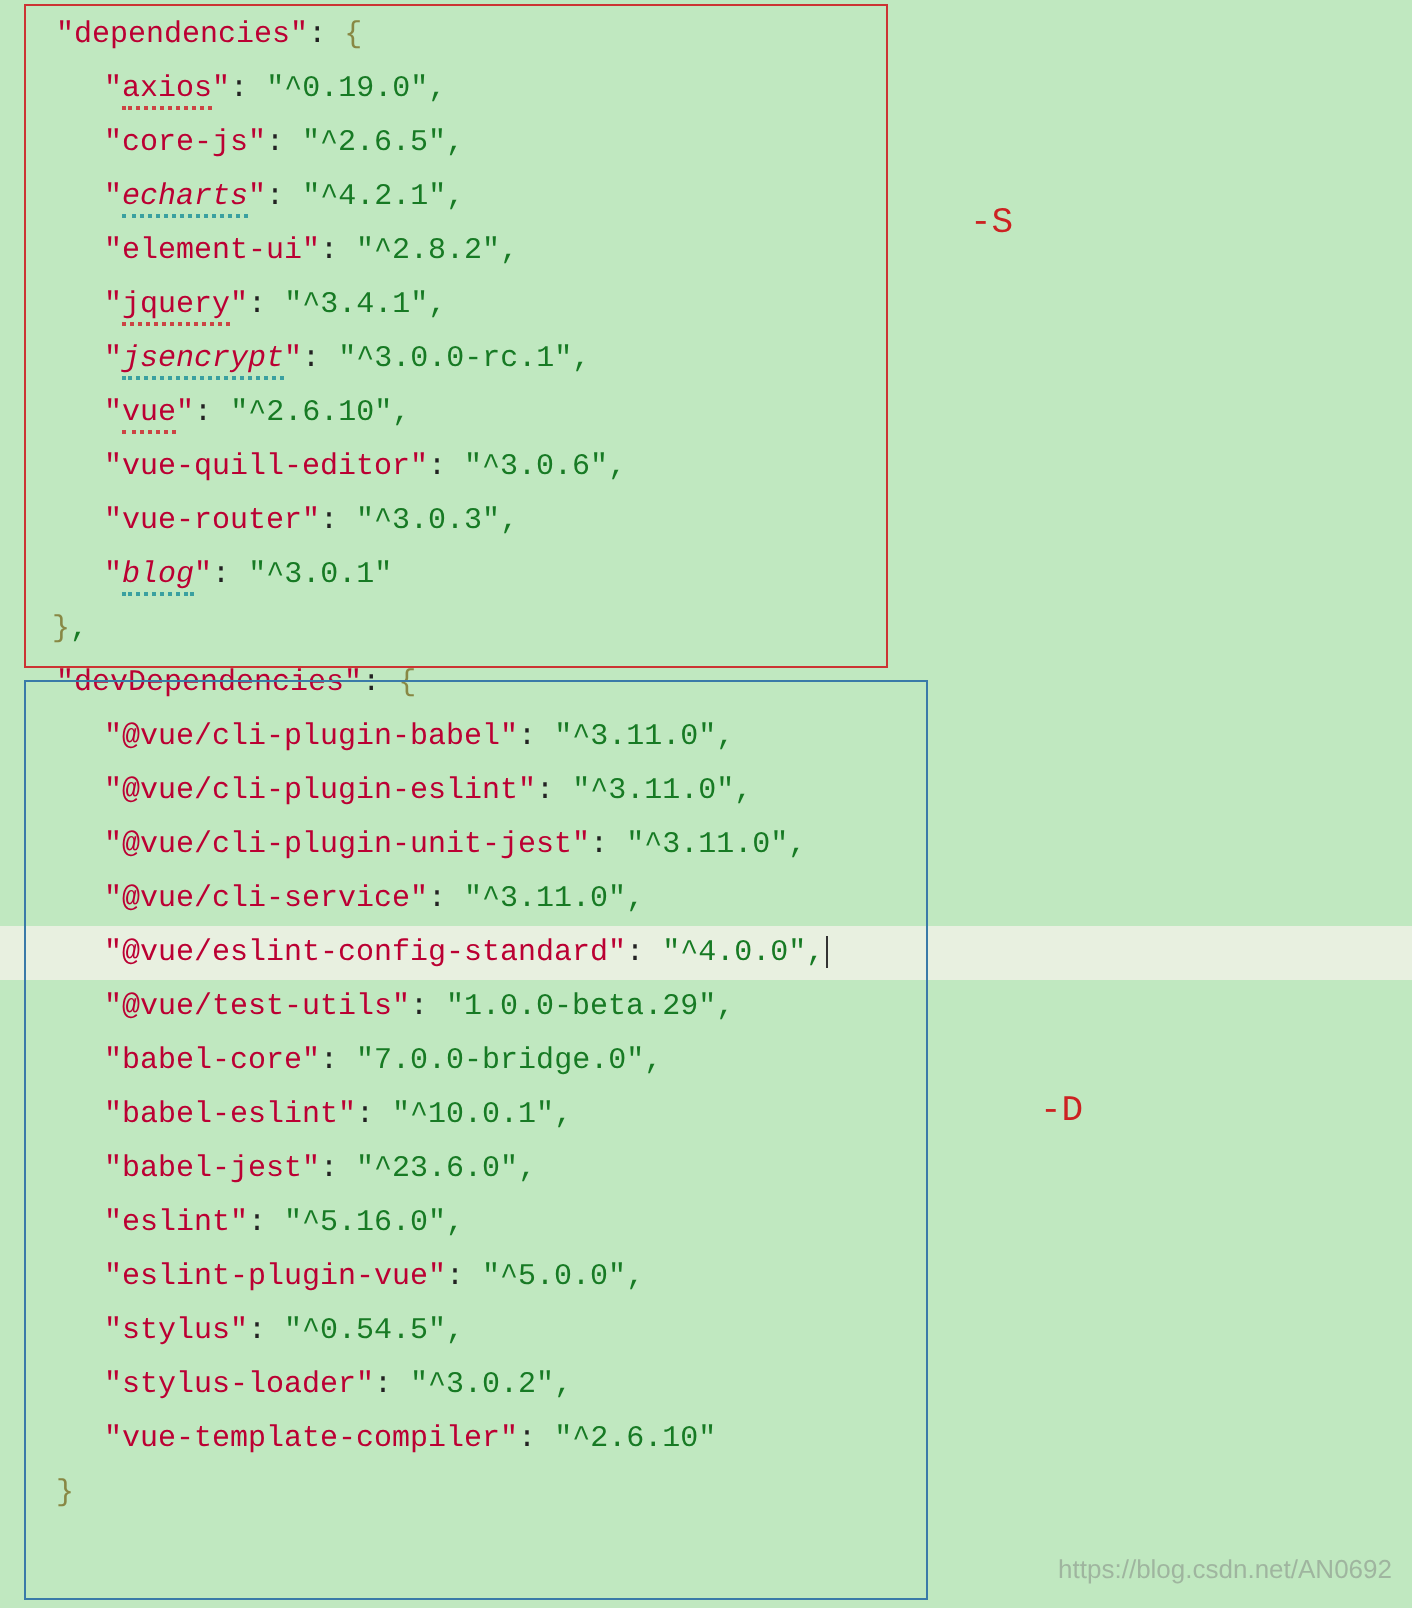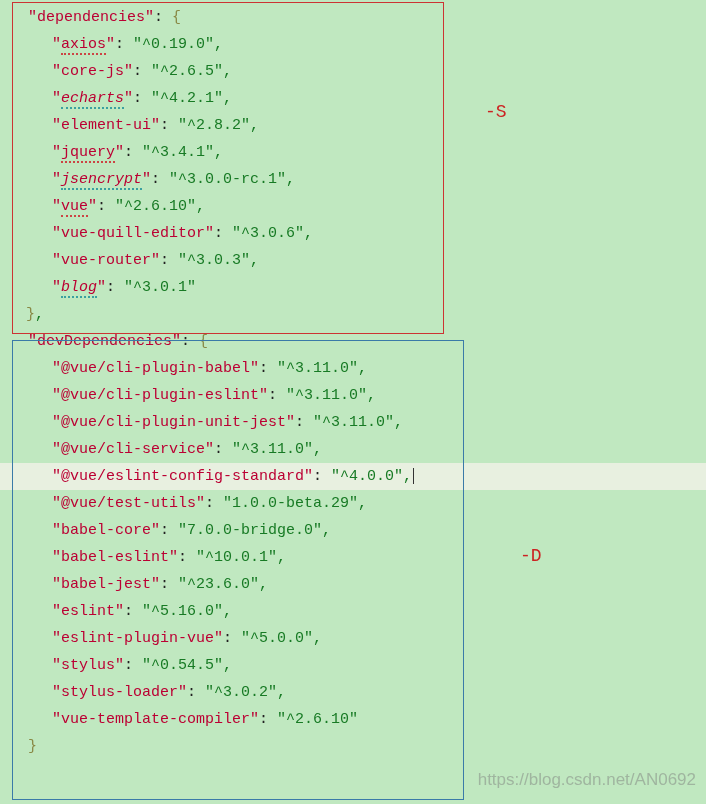--- a/index.html
+++ b/index.html
@@ -65,21 +65,21 @@
     font-size: 18px;
   }
   .label-s { top: 96px; left: 485px; }
   .label-d { top: 540px; left: 520px; }
   .watermark {
     position: absolute;
     right: 10px;
     bottom: 8px;
     color: rgba(120,120,120,0.45);
     font-family: sans-serif;
-    font-size: 17px;
+    font-size: 13px;
     margin-left: 32px;
   }
   .cursor {
     border-left: 1px solid #333;
     display: inline-block;
     height: 16px;
     vertical-align: middle;
     margin-left: 1px;
   }
 </style>

